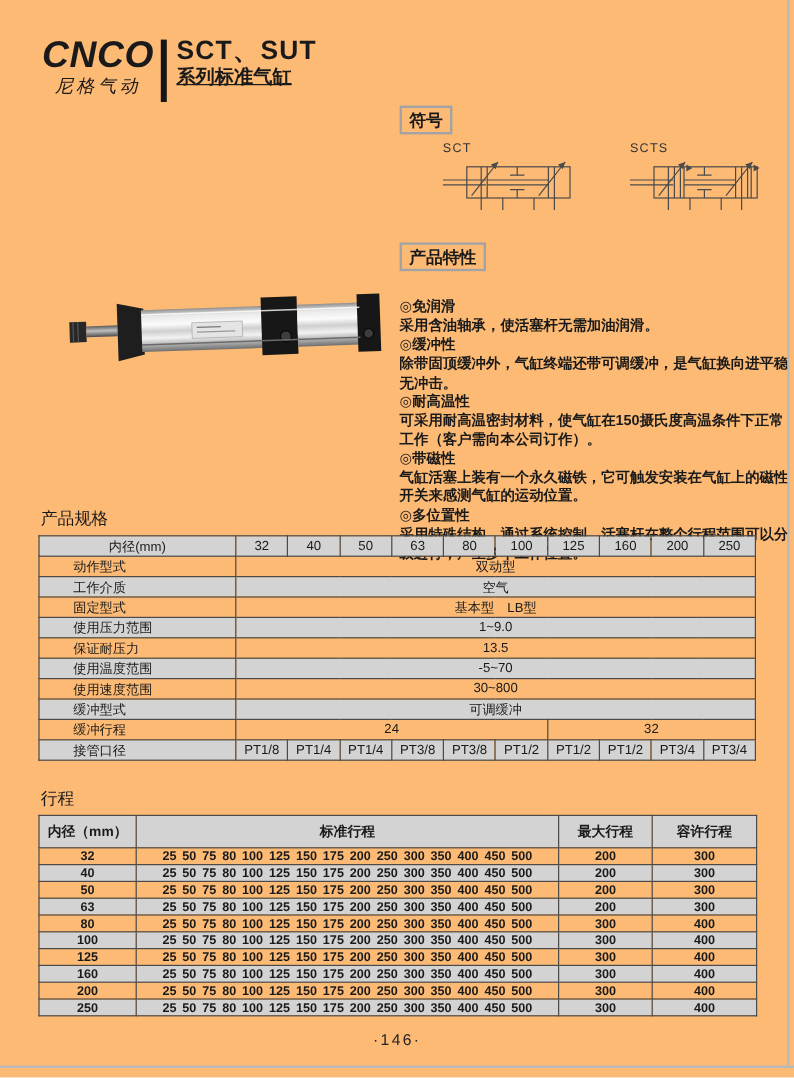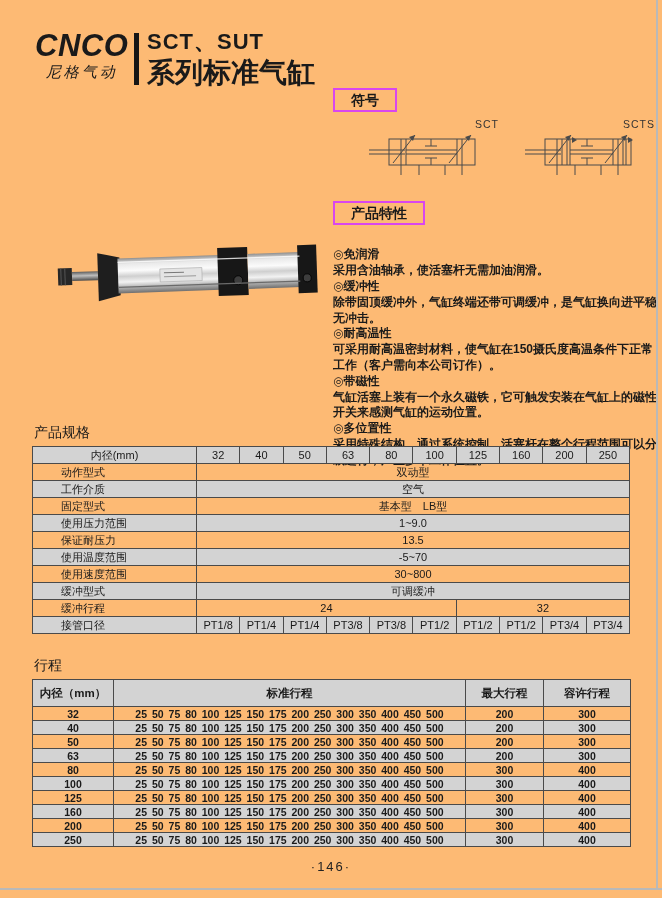--- a/index.html
+++ b/index.html
@@ -11,30 +11,30 @@
   .scan-edge-right { position:absolute; top:0; left:656px; width:2px; height:889px; background:#b9b9b9; }
   .scan-edge-bottom { position:absolute; top:888px; left:0; width:662px; height:2px; background:#b9b9b9; }
 
   
   .brand { position:absolute; left:35px; top:30px; text-align:center; }
   .brand-logo { font-size:31px; font-weight:bold; font-style:italic; letter-spacing:0.5px; line-height:1.05; }
   .brand-slogan { font-size:15px; font-weight:normal; font-style:italic; letter-spacing:3px; }
   .brand-divider { position:absolute; left:134px; top:33px; width:5px; height:52px; background:#161616; }
   .series-title { position:absolute; left:147px; top:29px; }
   .series-line1 { font-size:22px; font-weight:bold; letter-spacing:1px; line-height:1.2; }
-  .series-line2 { font-size:28px; font-weight:bold; line-height:1.3; }
+  .series-line2 { font-size:16px; font-weight:bold; line-height:1.3;text-decoration:underline; }
 
   
   .photo { position:absolute; left:52px; top:218px; width:272px; height:112px; }
 
   
   .right-col { position:absolute; left:333px; top:88px; width:329px; }
-  .box-label { display:inline-block; border:2px solid #d946ef; padding:1px 16px; font-size:14px; font-weight:bold; line-height:1.3; }
+  .box-label { display:inline-block; border:2px solid #a3a3a3; padding:1px 6px; font-size:14px; font-weight:bold; line-height:1.3; }
   .symbols-row { display:flex; gap:26px; margin:6px 0 16px 36px; }
-  .symbol { text-align:right; }
+  .symbol { text-align:left; }
   .symbol-caption { font-size:10.5px; color:#333; letter-spacing:1px; margin-bottom:1px; }
   .features { margin-top:22px; font-size:12px; line-height:15.8px; width:329px; }
   .feat-h { font-weight:bold; }
   .feat-b { font-weight:bold; }
 
   
   .section { position:absolute; left:32px; width:598px; }
   .section-title { font-size:14px; font-weight:normal; margin:0 0 4px 2px; }
   table { border-collapse:collapse; table-layout:fixed; width:598px; }
   td { border:1px solid #4a4a4a; text-align:center; padding:0; overflow:hidden; white-space:nowrap; }

